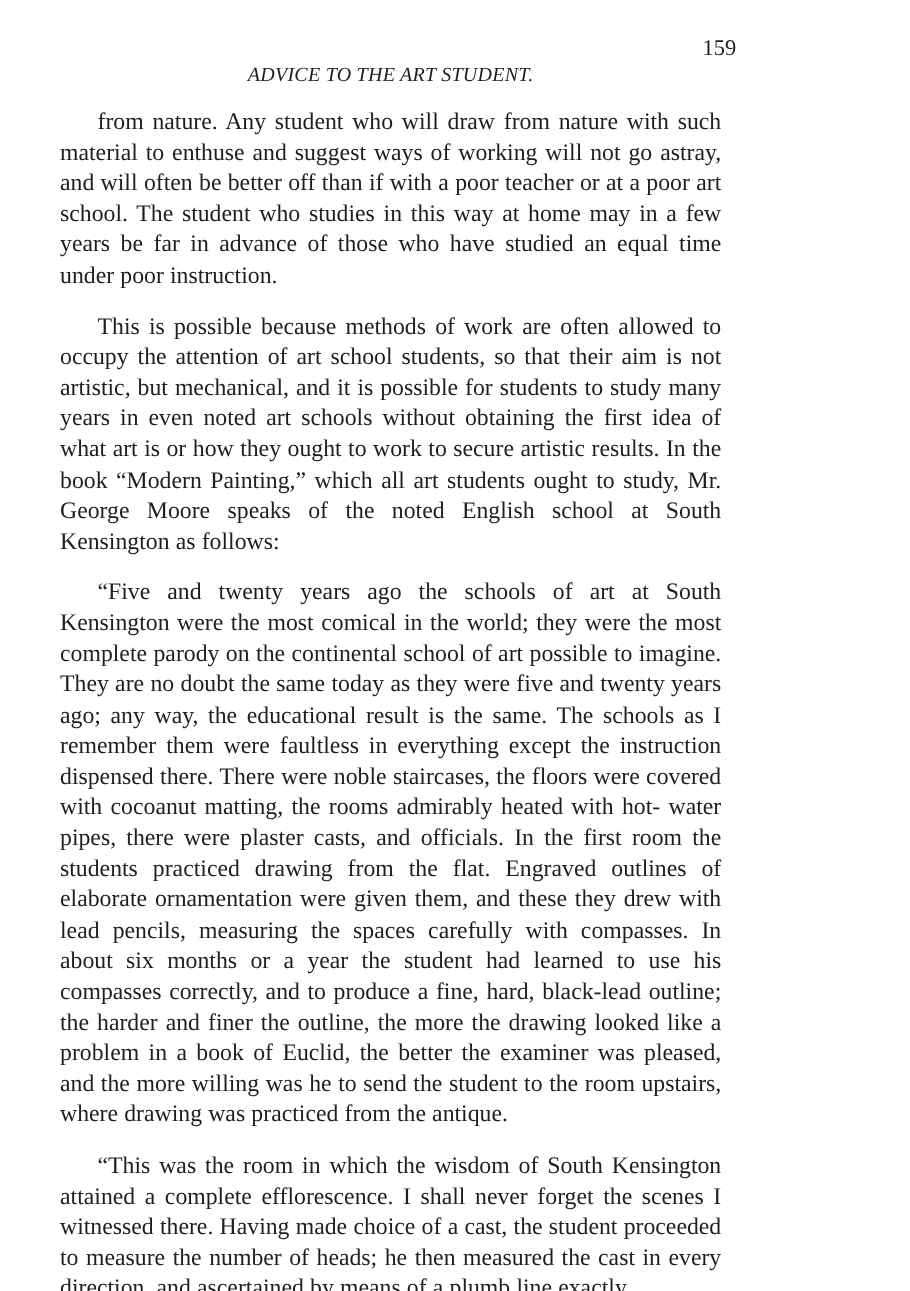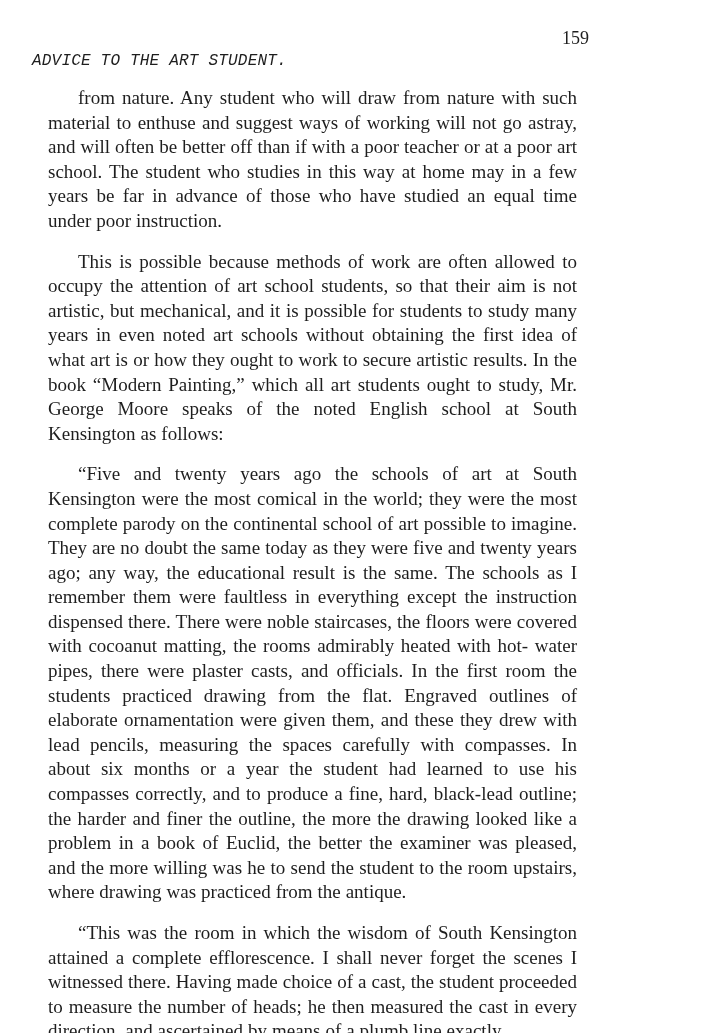--- a/index.html
+++ b/index.html
@@ -19,28 +19,27 @@
     overflow: hidden;
   }
   .page-number {
     text-align: right;
     font-size: 18px;
     line-height: 20px;
     padding-right: 4px;
     color: #1e1e1e;
   }
   .running-head {
-    text-align: left;
+    text-align: center;
     font-style: italic;
     font-size: 16px;
     line-height: 18px;
     margin-top: 4px;
     letter-spacing: 0.2px;
     color: #1e1e1e;
-    font-family: Liberation Mono, monospace;
   }
   .body-text {
     margin-top: 16px;
   }
   .body-text p {
     margin: 16px;
     font-size: 19px;
     line-height: 24.6px;
     text-align: justify;
     text-indent: 30px;

